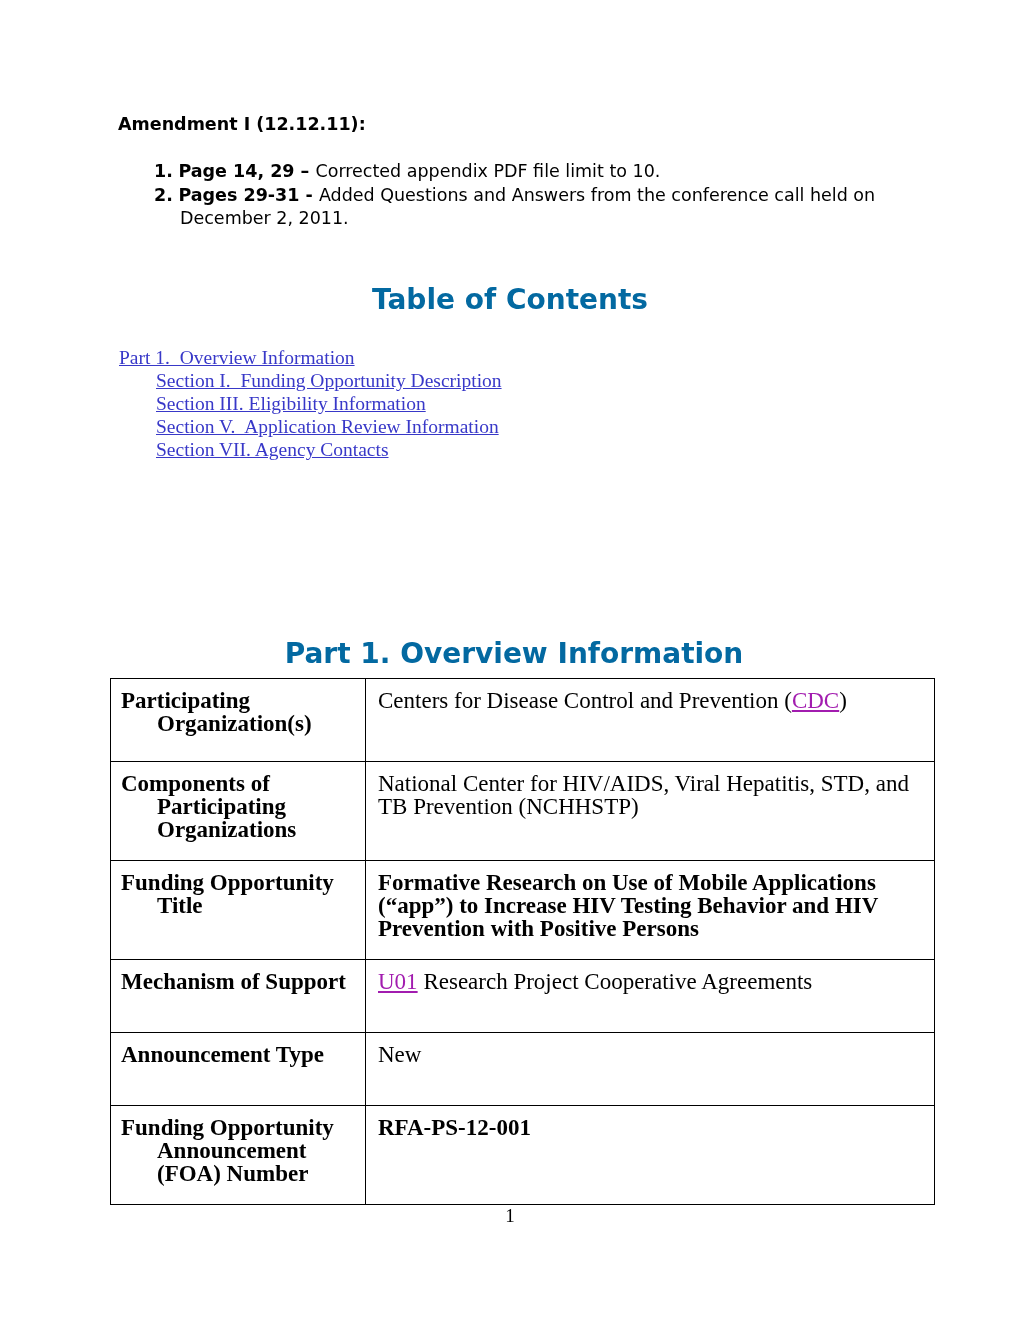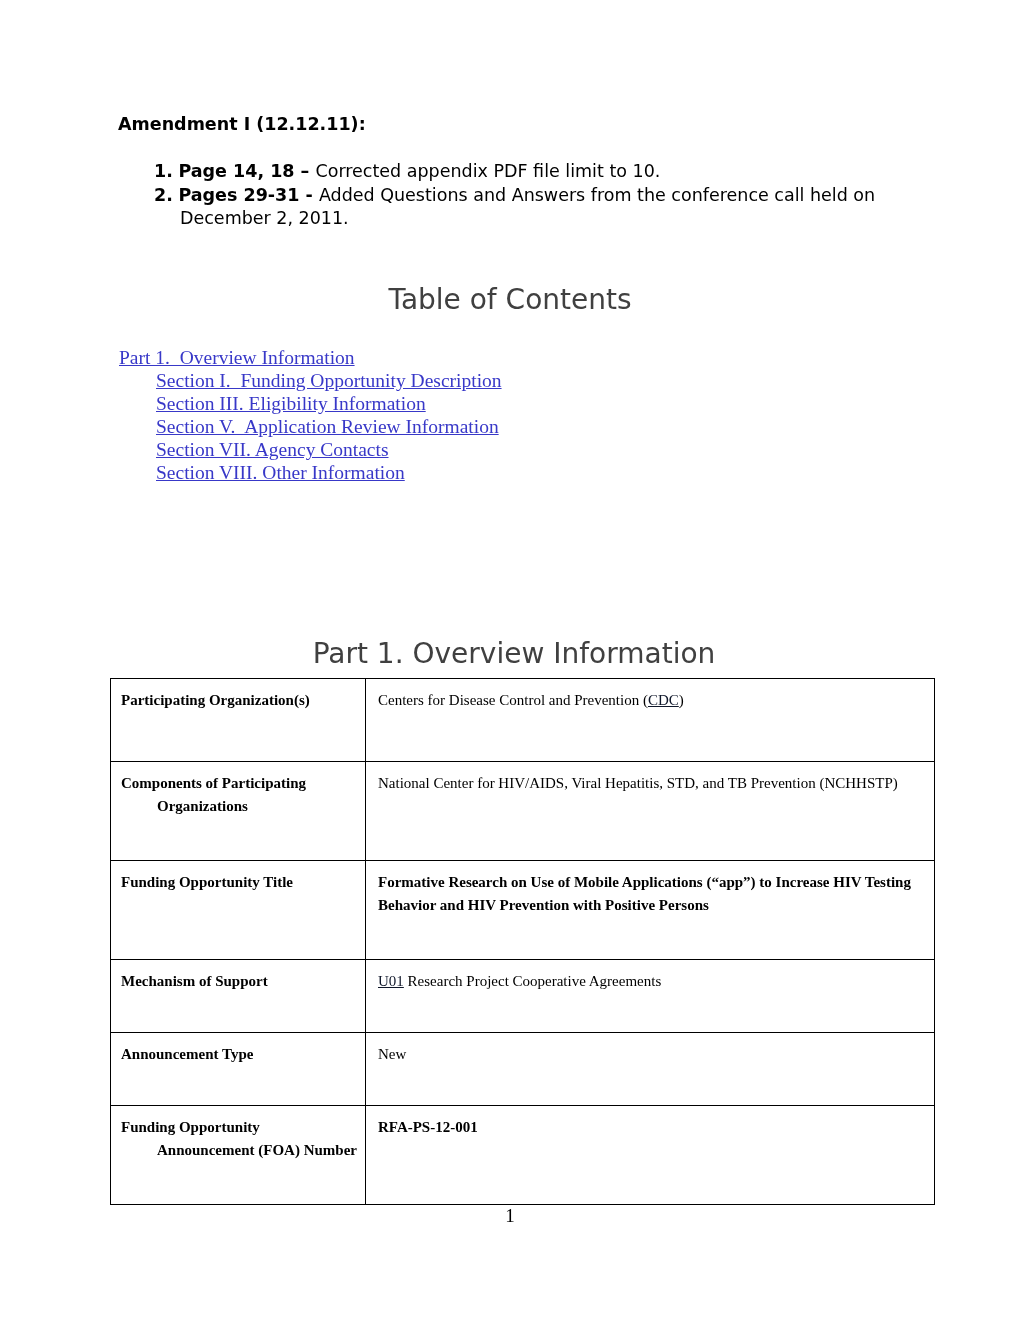--- a/index.html
+++ b/index.html
@@ -67,22 +67,22 @@
   .amendment-list li .rest {
     font-weight: normal;
   }
 
   
   .doc-heading {
     position: absolute;
     width: 1020px;
     text-align: center;
     font-family: "DejaVu Sans", sans-serif;
-    font-weight: normal;
-    color: #404040;
+    font-weight: bold;
+    color: #0369a1;
   }
   #toc-heading {
     top: 283px;
     left: 0;
     font-size: 28px;
     letter-spacing: 0px;
   }
   #part1-heading {
     top: 637px;
     left: 4px;
@@ -117,21 +117,21 @@
     top: 678px;
     width: 802px;
     border-collapse: collapse;
     table-layout: fixed;
   }
   .overview-table td {
     border: 1.6px solid #000000;
     vertical-align: top;
     padding: 10px 10px 10px 10px;
     font-family: "Liberation Serif", serif;
-    font-size: 15px;
+    font-size: 23px;
     line-height: 23px;
   }
   .overview-table td.label-cell {
     width: 238px;
     font-weight: bold;
     padding-left: 10px;
     padding-right: 6px;
     text-align: left;
   }
   .overview-table td.label-cell .label-text {
@@ -140,21 +140,21 @@
     text-indent: -36px;
   }
   .overview-table td.value-cell {
     width: 546px;
     padding-left: 12px;
   }
   .overview-table td.value-cell.bold-value {
     font-weight: bold;
   }
   .inline-link {
-    color: #0f172a;
+    color: #a21caf;
   }
 
   
   .row-h1 td { height: 62px; }
   .row-h2 td { height: 78px; }
   .row-h3 td { height: 78px; margin-left: 44px; }
   .row-h4 td { height: 52px; }
   .row-h5 td { height: 52px; }
   .row-h6 td { height: 78px; }
 
@@ -172,34 +172,33 @@
 </style>
 </head>
 <body>
 
 <div class="page">
 
   <div class="amendment-block">
     <div class="amendment-heading"><span class="strong">Amendment I</span><span class="plain"> (12.12.11)</span><span class="strong">:</span></div>
 
     <ol class="amendment-list">
-      <li><span class="num">1.</span> <span class="lead">Page 14, 18 – </span><span class="rest">Corrected appendix PDF file limit to 10.</span></li>
+      <li><span class="num">1.</span> <span class="lead">Page 14, 29 – </span><span class="rest">Corrected appendix PDF file limit to 10.</span></li>
       <li><span class="num">2.</span> <span class="lead">Pages 29-31 - </span><span class="rest">Added Questions and Answers from the conference call held on December 2, 2011.</span></li>
     </ol>
   </div>
 
   <div class="doc-heading" id="toc-heading">Table of Contents</div>
 
   <div class="toc">
     <a href="#" class="toc-entry">Part 1.  Overview Information</a>
     <a href="#" class="toc-entry level2">Section I.  Funding Opportunity Description</a>
     <a href="#" class="toc-entry level2">Section III. Eligibility Information</a>
     <a href="#" class="toc-entry level2">Section V.  Application Review Information</a>
     <a href="#" class="toc-entry level2">Section VII. Agency Contacts</a>
-    <a href="#" class="toc-entry level2">Section VIII. Other Information</a>
   </div>
 
   <div class="doc-heading" id="part1-heading">Part 1. Overview Information</div>
 
   <table class="overview-table">
     <tbody>
       <tr class="row-h1">
         <td class="label-cell">
             <span class="label-text">Participating Organization(s)</span>
           </td>

